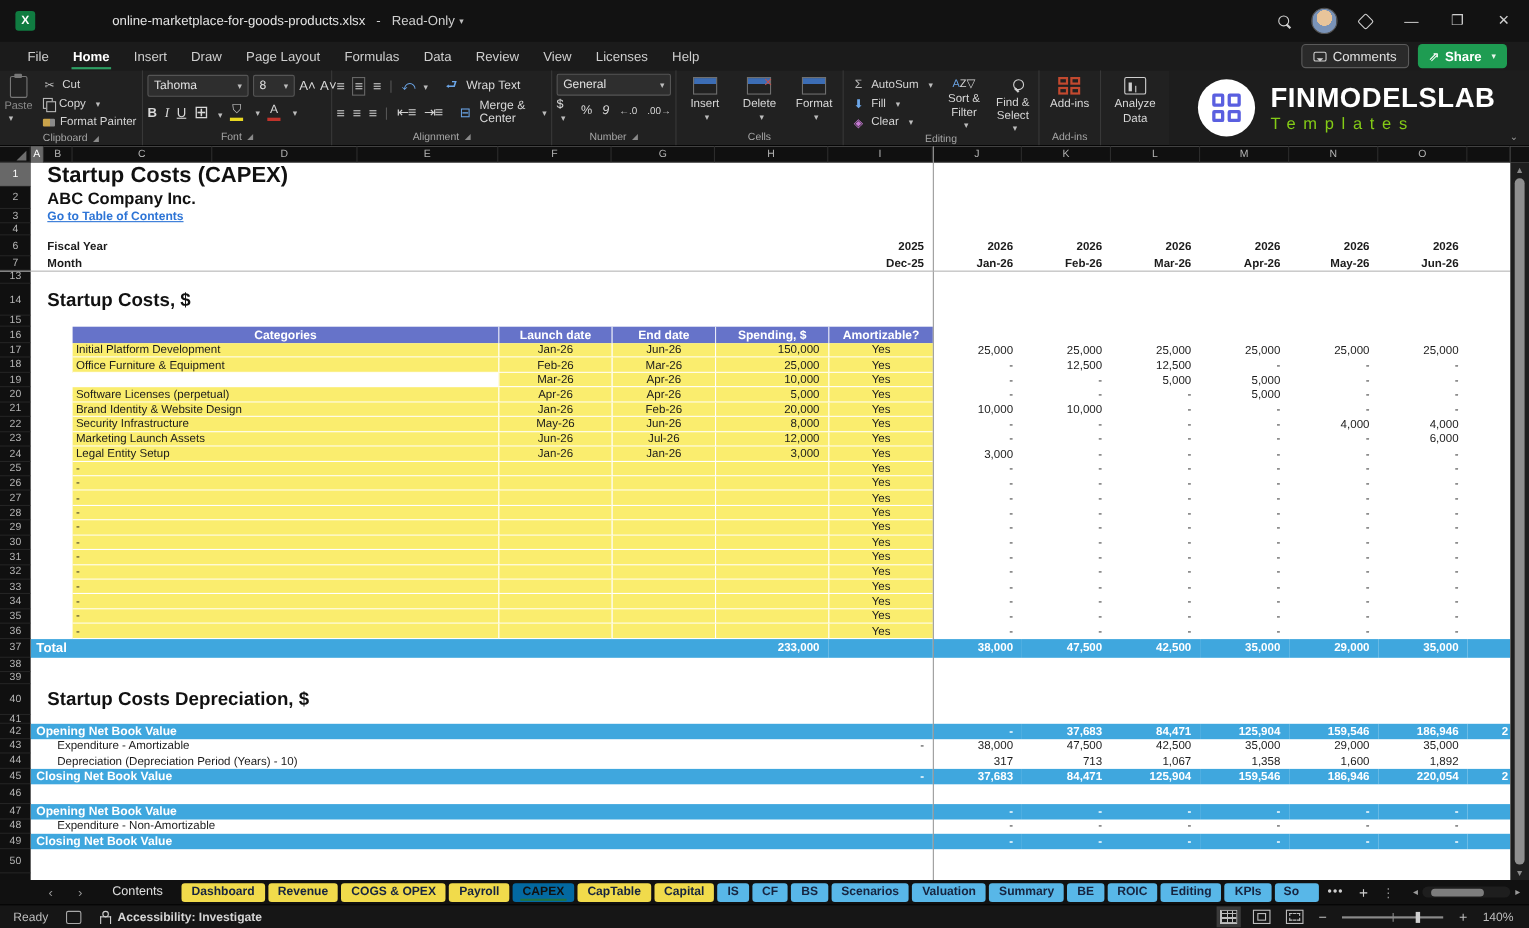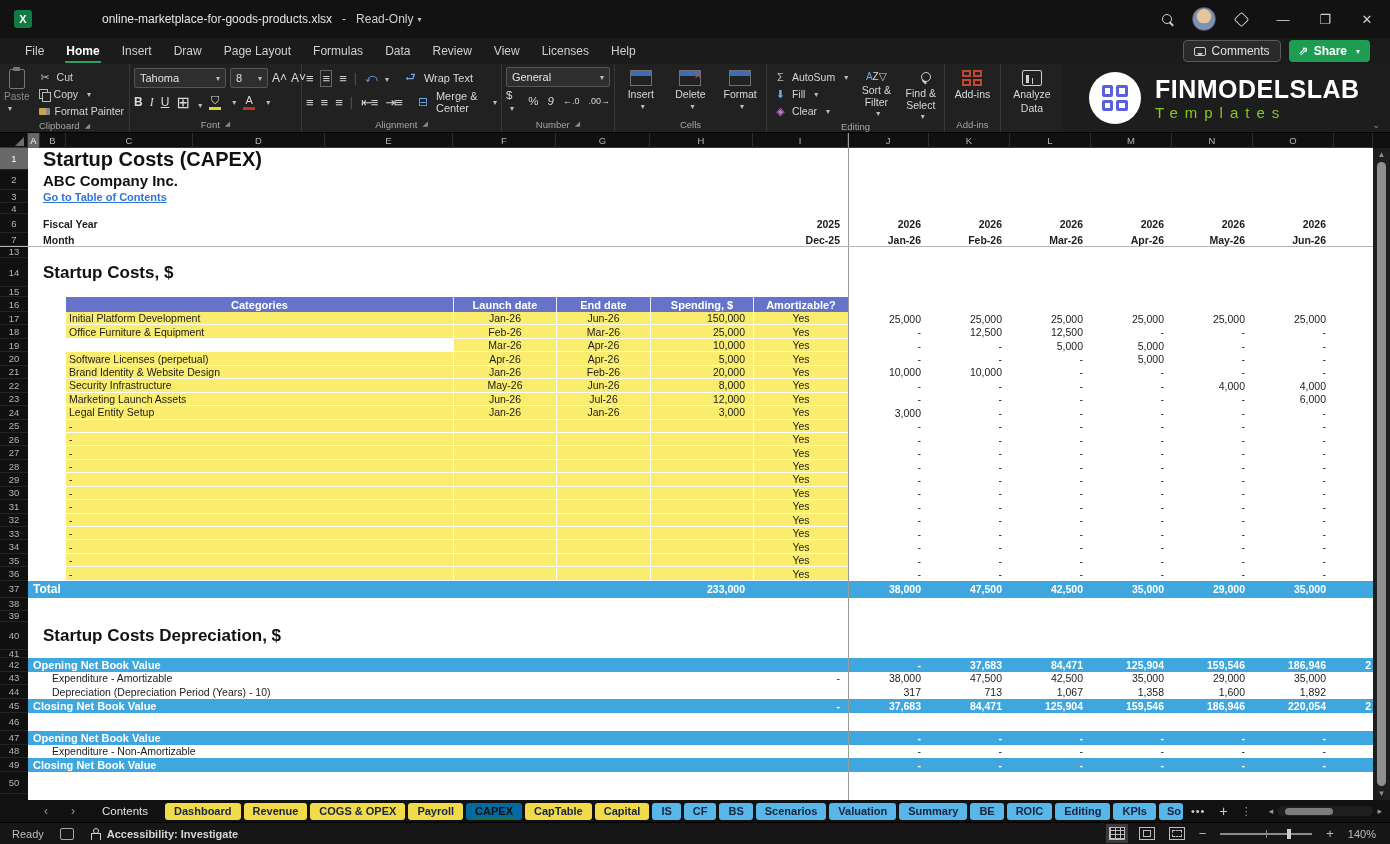--- a/index.html
+++ b/index.html
@@ -108,21 +108,21 @@
   .vs-arrow { color:#8a8a8a; font-size:8px; height:13px; display:flex; align-items:center; }
   .vs-thumb { width:9px; flex:1; margin:1px 0; background:#8f8f8f; border-radius:5px; }
 
   
   .tabbar { height:22px; background:#111; display:flex; align-items:center; gap:3px; padding-left:34px; position:relative; }
   .tab-nav { color:#9a9a9a; font-size:12px; padding:0 10px; }
   .stab { height:17px; display:flex; align-items:center; padding:0 9px; border-radius:3px; font-size:11px; font-weight:bold; color:#16243f; flex:0 0 auto; }
   .stab.plain { background:transparent; color:#e0e0e0; font-weight:normal; font-size:11.5px; padding:0 14px; }
   .stab.active { background:#0369a1; color:#111; position:relative; }
   .stab.active::after { content:""; position:absolute; left:7px; right:7px; bottom:1px; height:2px; background:#217346; }
-  .stab.trunc { width:24px; padding:0 0 0 8px; overflow:hidden; }
+  .stab.trunc { width:40px; padding:0 0 0 8px; overflow:hidden; }
   .tab-more { color:#cfcfcf; font-size:11px; letter-spacing:1px; padding:0 5px; }
   .tab-plus { color:#cfcfcf; font-size:14px; padding:0 6px; }
   .tab-dots { color:#9a9a9a; font-size:11px; padding:0 4px; }
   .hscroll { display:flex; align-items:center; flex:1; margin:0 4px 0 6px; }
   .hs-arrow { color:#9a9a9a; font-size:9px; padding:0 4px; }
   .hs-track { flex:1; height:10px; background:#1e1e1e; border-radius:5px; display:flex; align-items:center; }
   .hs-thumb { width:48px; height:7px; background:#7d7d7d; border-radius:4px; margin-left:8px; }
 
   
   .statusbar { height:22px; background:#161616; border-top:1px solid #000; display:flex; align-items:center; color:#bdbdbd; font-size:11px; }

